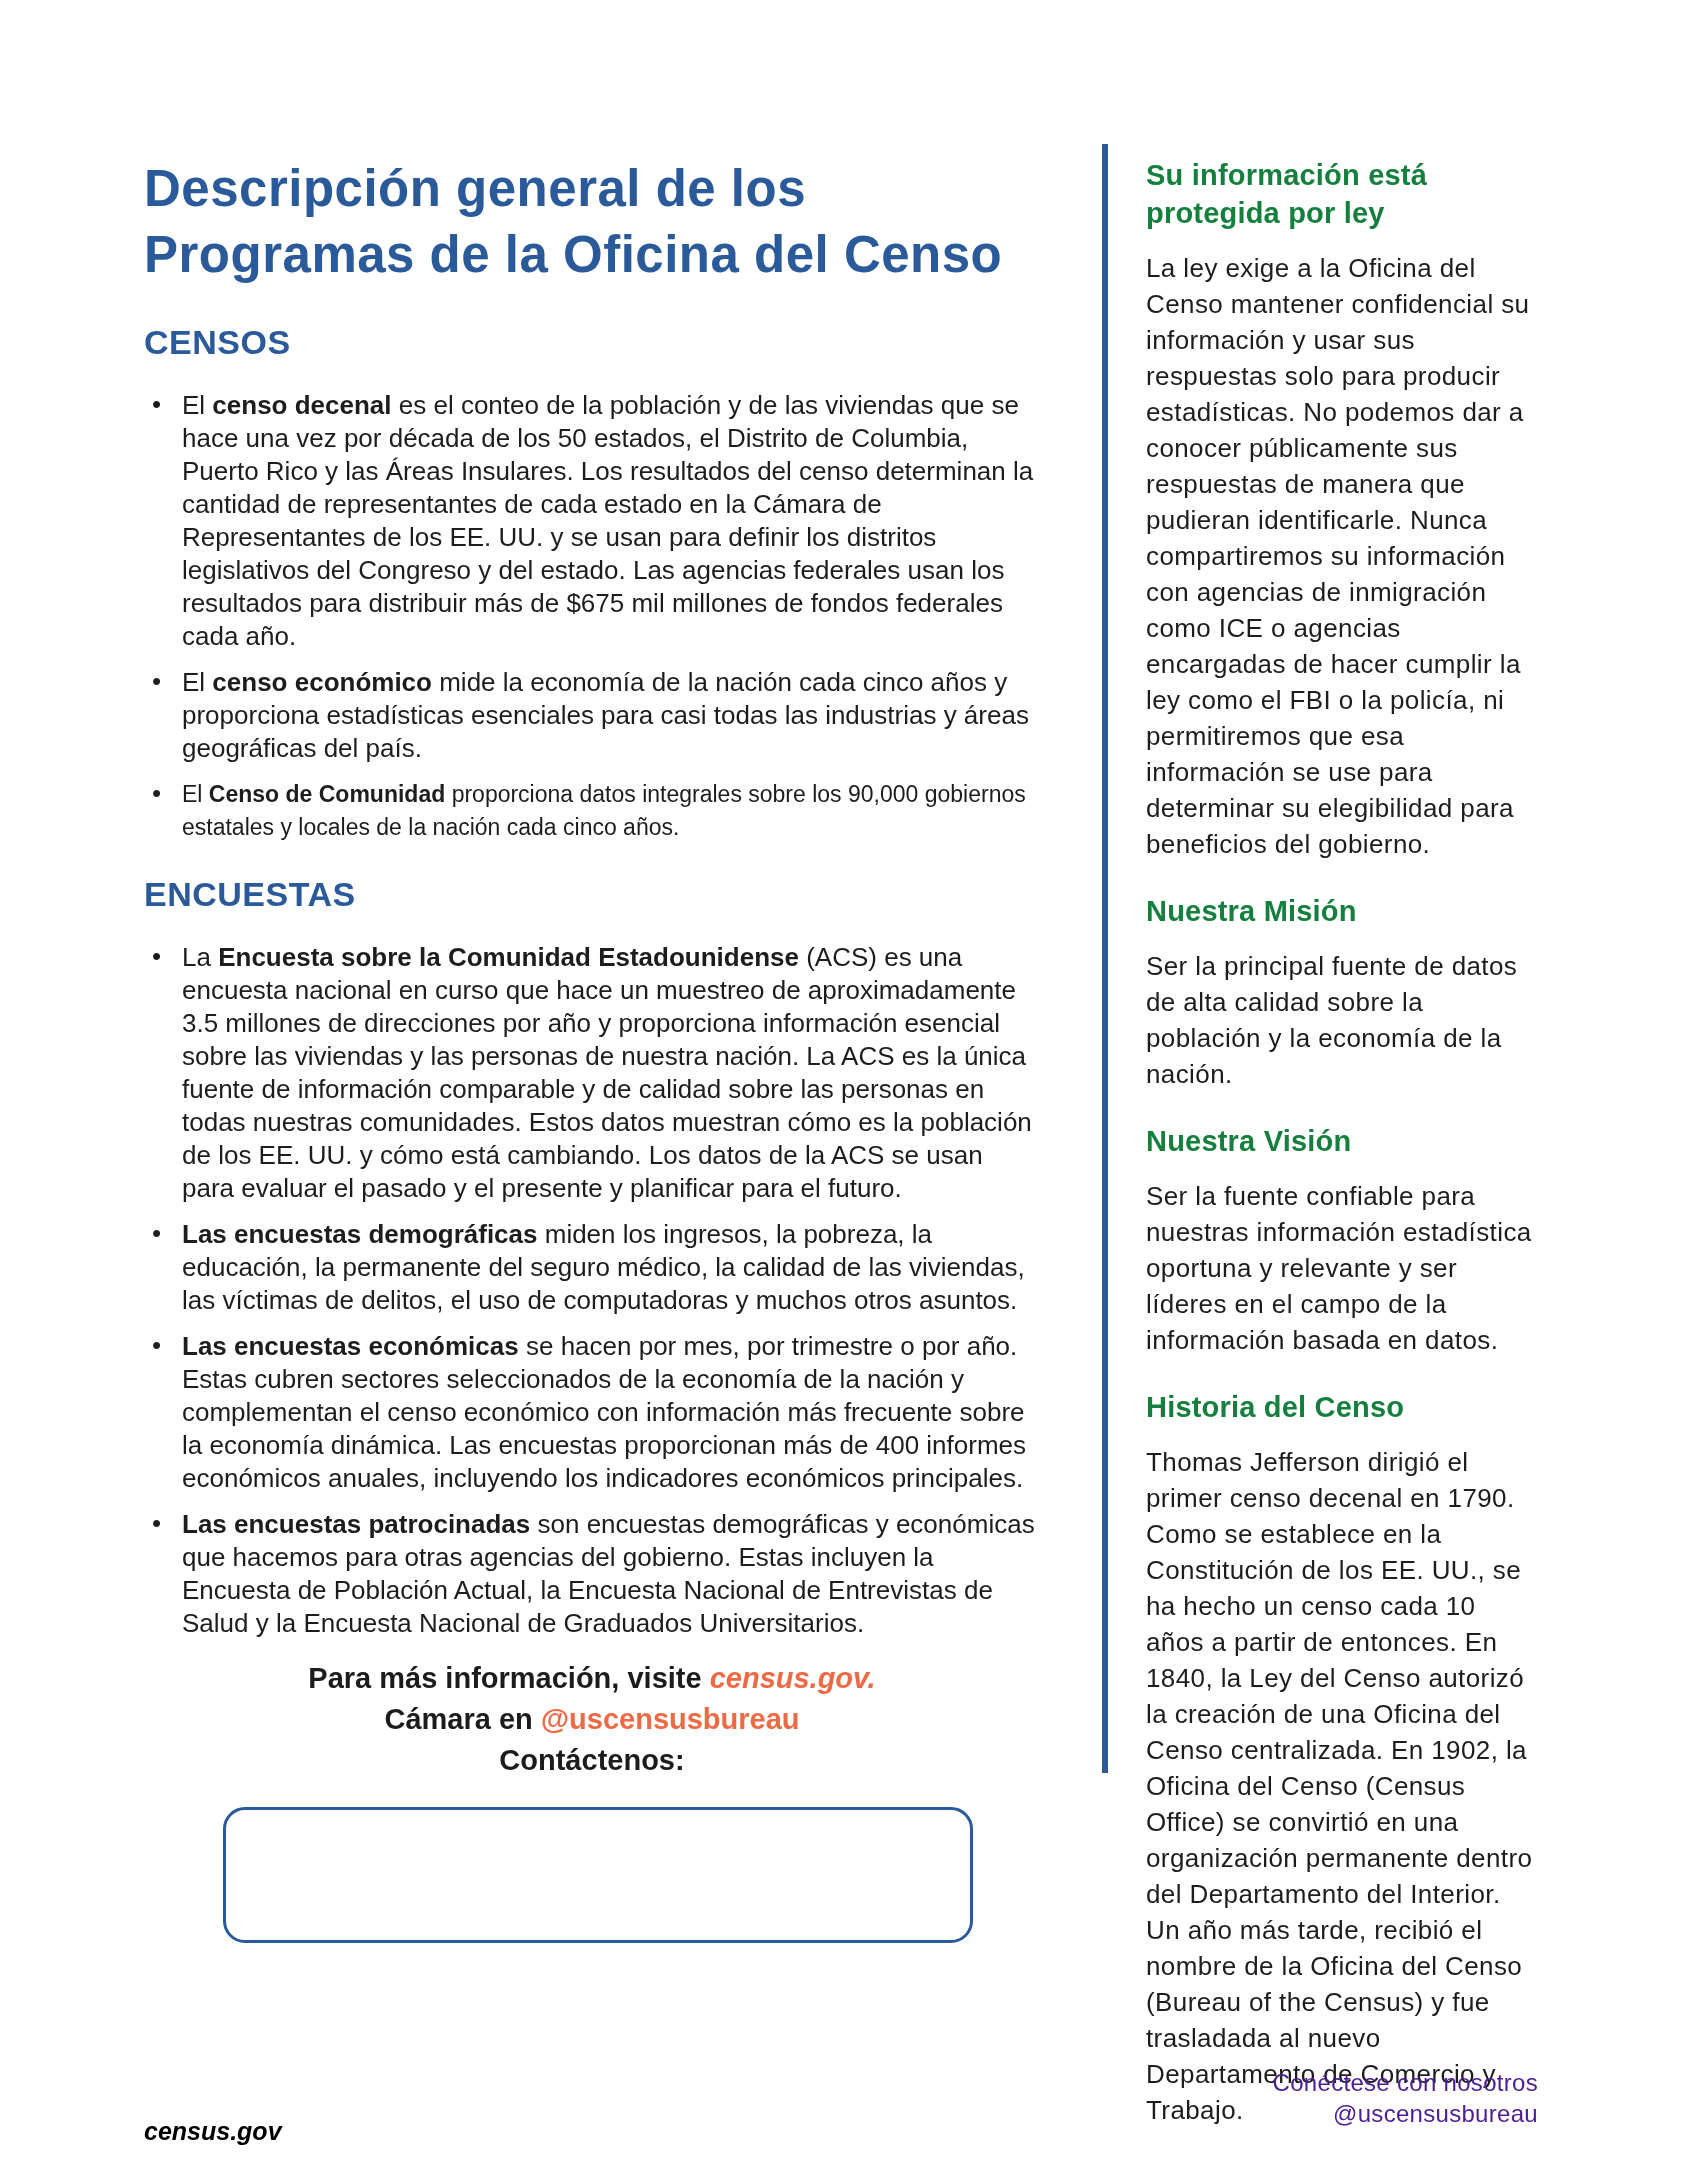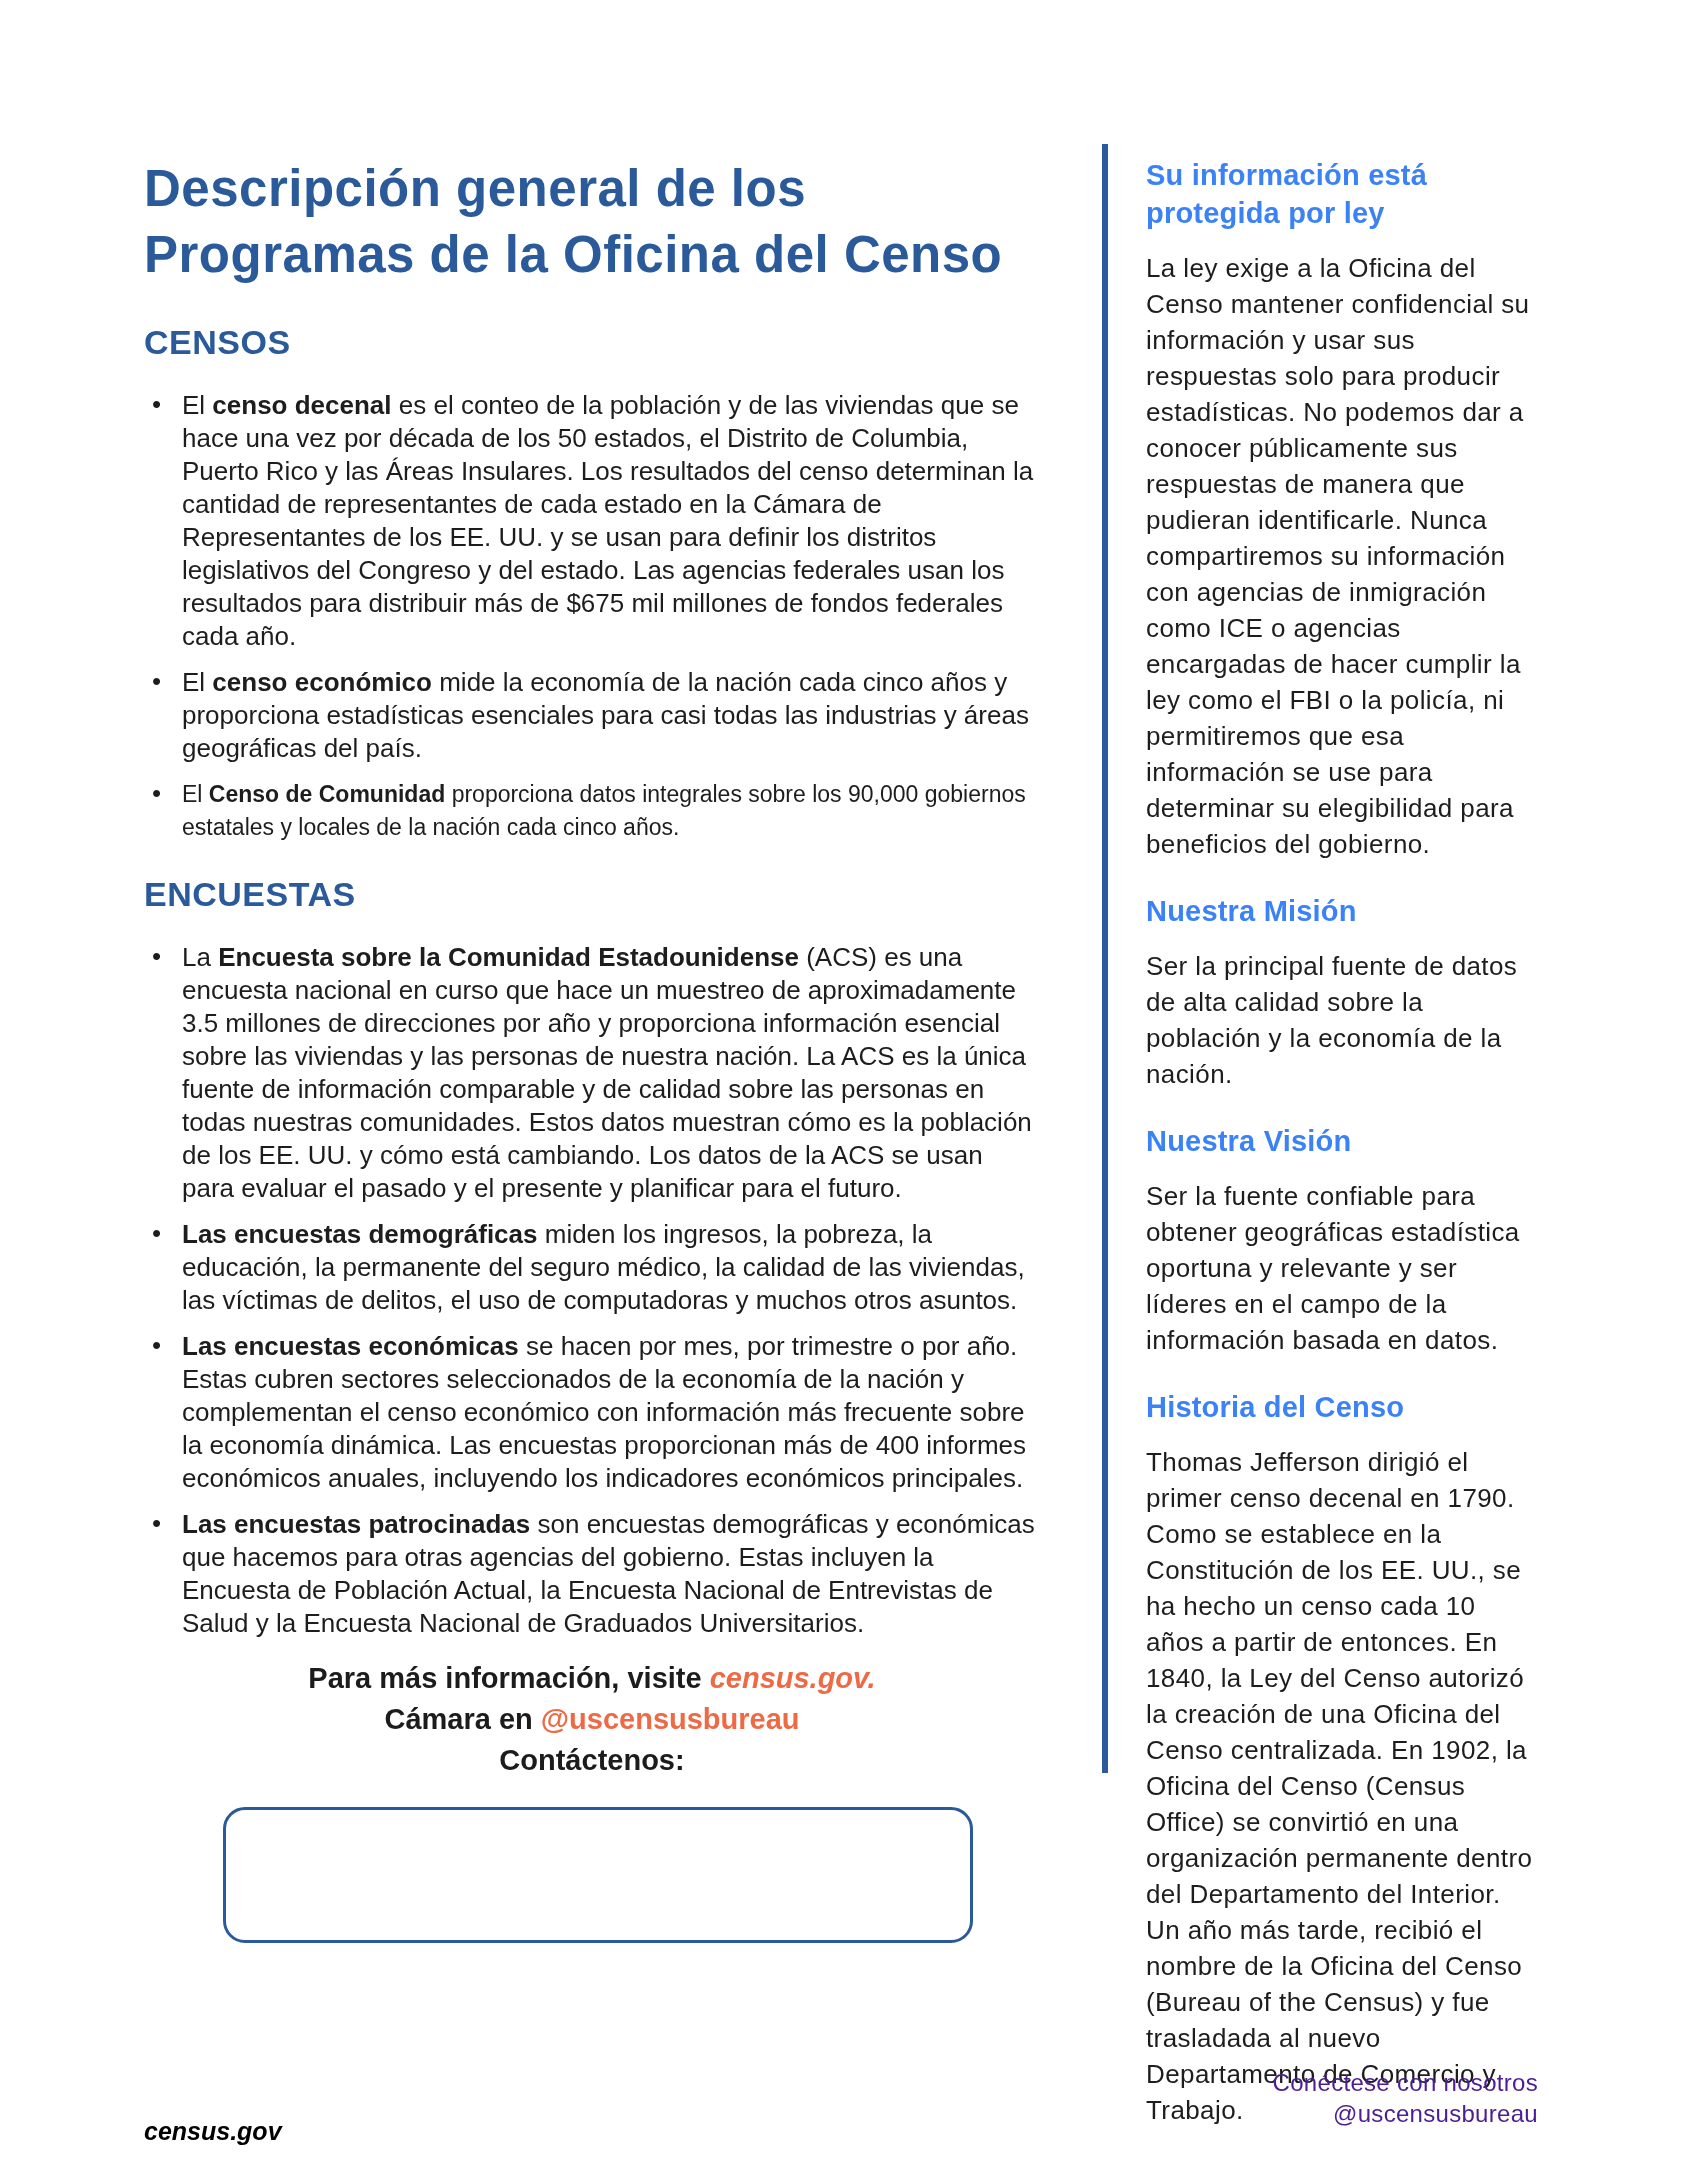--- a/index.html
+++ b/index.html
@@ -42,21 +42,21 @@
     margin:26px 0 0 79px;width:744px;height:130px;
     border:3px solid #2b5a9b;border-radius:22px;background:#ffffff;
   }
 
   
   .divider{position:absolute;left:1102px;top:144px;width:6px;height:1629px;background:#2b5a9b;}
 
   
   .sidebar{position:absolute;left:1146px;top:156px;width:392px;}
   .sidebar h3{
-    margin:30px 0 18px 0;color:#3b82f6;font-size:29px;line-height:38px;
+    margin:30px 0 18px 0;color:#15803d;font-size:29px;line-height:38px;
     font-weight:bold;letter-spacing:0.2px;
   }
   .sidebar h3.first{margin-top:0;}
   .sidebar p{
     margin:0;font-size:26px;line-height:36px;letter-spacing:0.4px;color:#1d1d1d;
   }
 
   
   .connect{
     position:absolute;left:1142px;top:2067px;width:396px;text-align:right;
@@ -105,21 +105,21 @@
   <div class="divider"></div>
 
   <div class="sidebar">
     <h3 class="first">Su información está protegida por ley</h3>
     <p>La ley exige a la Oficina del Censo mantener confidencial su información y usar sus respuestas solo para producir estadísticas. No podemos dar a conocer públicamente sus respuestas de manera que pudieran identificarle. Nunca compartiremos su información con agencias de inmigración como ICE o agencias encargadas de hacer cumplir la ley como el FBI o la policía, ni permitiremos que esa información se use para determinar su elegibilidad para beneficios del gobierno.</p>
 
     <h3>Nuestra Misión</h3>
     <p>Ser la principal fuente de datos de alta calidad sobre la población y la economía de la nación.</p>
 
     <h3>Nuestra Visión</h3>
-    <p>Ser la fuente confiable para obtener geográficas estadística oportuna y relevante y ser líderes en el campo de la información basada en datos.</p>
+    <p>Ser la fuente confiable para nuestras información estadística oportuna y relevante y ser líderes en el campo de la información basada en datos.</p>
 
     <h3>Historia del Censo</h3>
     <p>Thomas Jefferson dirigió el primer censo decenal en 1790. Como se establece en la Constitución de los EE. UU., se ha hecho un censo cada 10 años a partir de entonces. En 1840, la Ley del Censo autorizó la creación de una Oficina del Censo centralizada. En 1902, la Oficina del Censo (Census Office) se convirtió en una organización permanente dentro del Departamento del Interior. Un año más tarde, recibió el nombre de la Oficina del Censo (Bureau of the Census) y fue trasladada al nuevo Departamento de Comercio y Trabajo.</p>
   </div>
 
   <div class="connect">
     <div>Conéctese con nosotros</div>
     <div>@uscensusbureau</div>
   </div>
 

